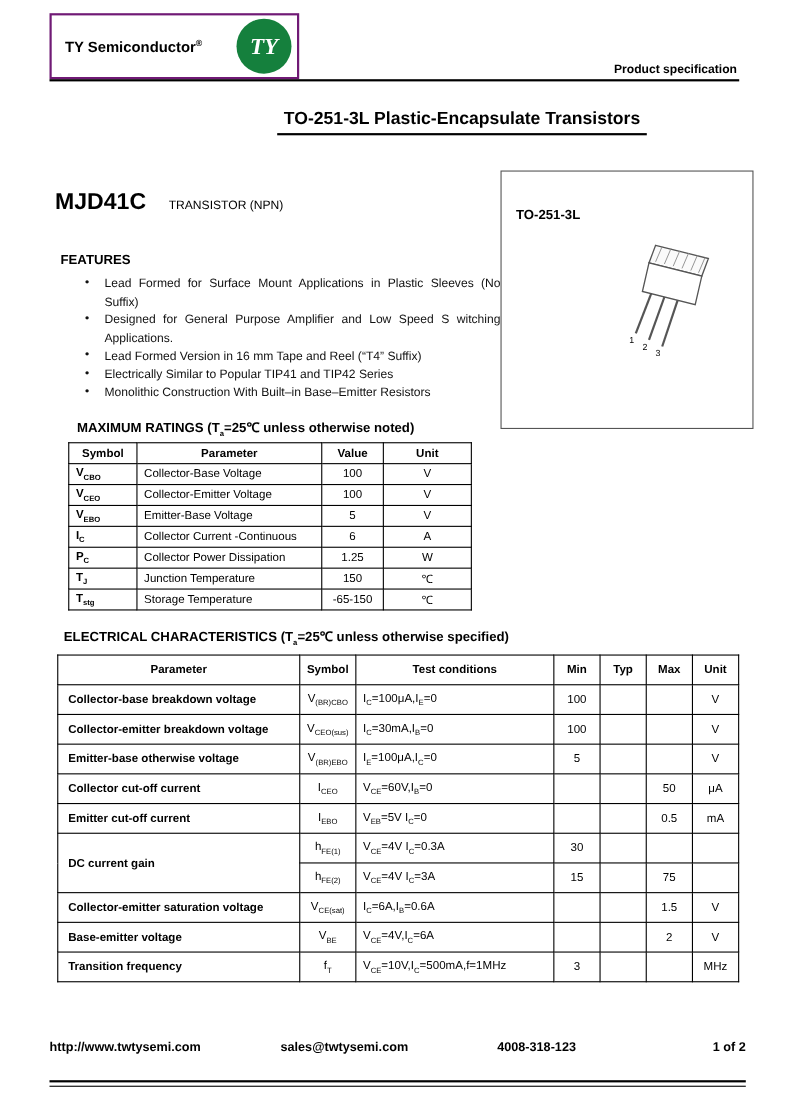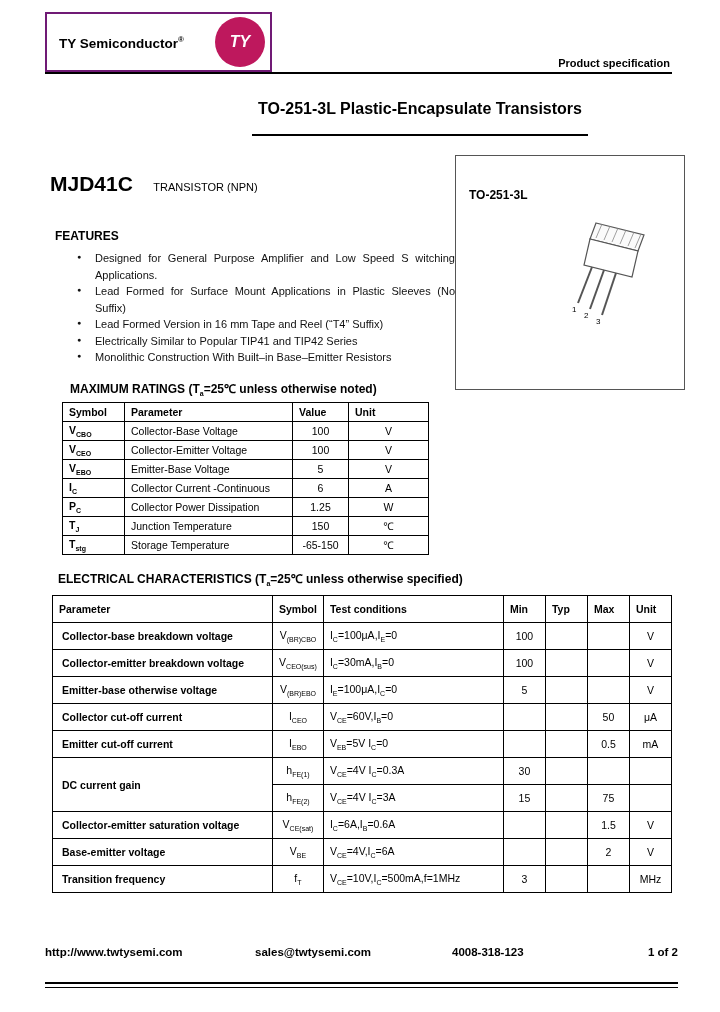--- a/index.html
+++ b/index.html
@@ -4,29 +4,29 @@
 <style>
   html,body{margin:0;padding:0;background:#fff;}
   .page{position:relative;width:720px;height:1012px;background:#fff;color:#000;
         font-family:"Liberation Sans",sans-serif;overflow:hidden;}
 
   
   .logo-box{position:absolute;left:45px;top:12px;width:223px;height:56px;border:2px solid #701a75;}
   .logo-text{position:absolute;left:12px;top:21px;font-weight:bold;font-size:13.5px;white-space:nowrap;}
   .logo-reg{font-size:8px;vertical-align:super;}
   .logo-badge{position:absolute;right:5px;top:3px;width:50px;height:50px;border-radius:50%;
-              background:#be185d;color:#fff;font-weight:bold;font-style:italic;font-size:16px;
-              display:flex;align-items:center;justify-content:center;}
+              background:#15803d;color:#fff;font-weight:bold;font-style:italic;font-size:21px;
+              display:flex;align-items:center;justify-content:center;font-family:Liberation Serif, serif;}
   .spec-label{position:absolute;right:50px;top:57px;font-weight:bold;font-size:11px;}
   .header-rule{position:absolute;left:45px;right:48px;top:72px;border-bottom:2px solid #000;}
 
   
   .doc-title{position:absolute;left:0;right:0;top:100px;text-align:center;padding-left:120px;}
   .doc-title span{display:inline-block;font-weight:bold;font-size:16px;
-                  border-bottom:2px solid #000;padding:0 6px 16px;}
+                  border-bottom:2px solid #000;padding:0 6px 3px;}
 
   
   .part{position:absolute;left:50px;top:172px;}
   .part-number{display:inline;font-size:21px;font-weight:bold;margin:0;}
   .part-type{font-size:11px;margin-left:16px;}
 
   
   .pkg-box{position:absolute;left:455px;top:155px;width:228px;height:233px;border:1.5px solid #555;}
   .pkg-label{position:absolute;left:13px;top:32px;font-weight:bold;font-size:12px;}
   .pin-list{position:absolute;left:13px;top:90px;}
@@ -43,21 +43,21 @@
   .features li::before{content:"●";position:absolute;left:22px;top:2px;font-size:7px;}
 
   
   .sec-heading{position:absolute;font-size:12px;font-weight:bold;}
   .h-max{left:70px;top:380px;}
   .h-elec{left:58px;top:570px;}
 
   
   table{border-collapse:collapse;}
   td,th{border:1px solid #000;font-size:10.5px;padding:0 6px;}
-  th{font-weight:bold;text-align:left;}
+  th{font-weight:bold;text-align:center;}
   sub{font-size:7px;}
 
   .max-table{position:absolute;left:62px;top:402px;table-layout:fixed;}
   .max-table td,.max-table th{height:18px;}
   .max-table .sym{font-weight:bold;text-align:left;}
   .max-table .parl{text-align:left;}
   .max-table .ctr{text-align:center;}
   col.m-sym{width:62px;} col.m-par{width:168px;} col.m-val{width:56px;} col.m-unit{width:80px;}
 
   .elec-table{position:absolute;left:52px;top:595px;table-layout:fixed;}
@@ -120,22 +120,22 @@
       </g>
       <text x="16" y="101" font-size="8">1</text>
       <text x="28" y="107" font-size="8">2</text>
       <text x="40" y="113" font-size="8">3</text>
     </svg>
   </div>
 
   <div class="features">
     <h3>FEATURES</h3>
     <ul>
+      <li>Lead Formed for Surface Mount Applications in Plastic Sleeves (No Suffix)</li>
       <li>Designed for General Purpose Amplifier and Low Speed S witching Applications.</li>
-      <li>Lead Formed for Surface Mount Applications in Plastic Sleeves (No Suffix)</li>
       <li>Lead Formed Version in 16 mm Tape and Reel (“T4” Suffix)</li>
       <li>Electrically Similar to Popular TIP41 and TIP42 Series</li>
       <li>Monolithic Construction With Built–in Base–Emitter Resistors</li>
     </ul>
   </div>
 
   <div class="sec-heading h-max">MAXIMUM RATINGS (T<sub>a</sub>=25℃ unless otherwise noted)</div>
   <table class="max-table">
     <colgroup>
         <col class="m-sym">

